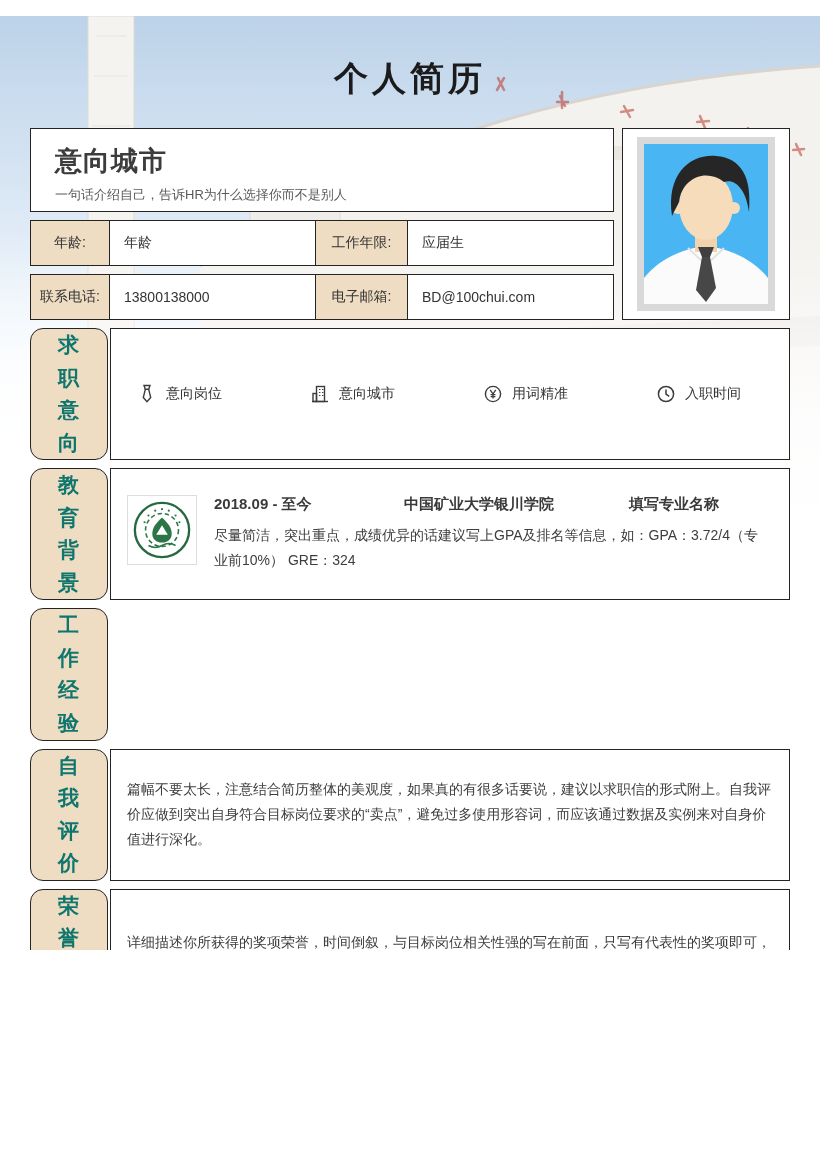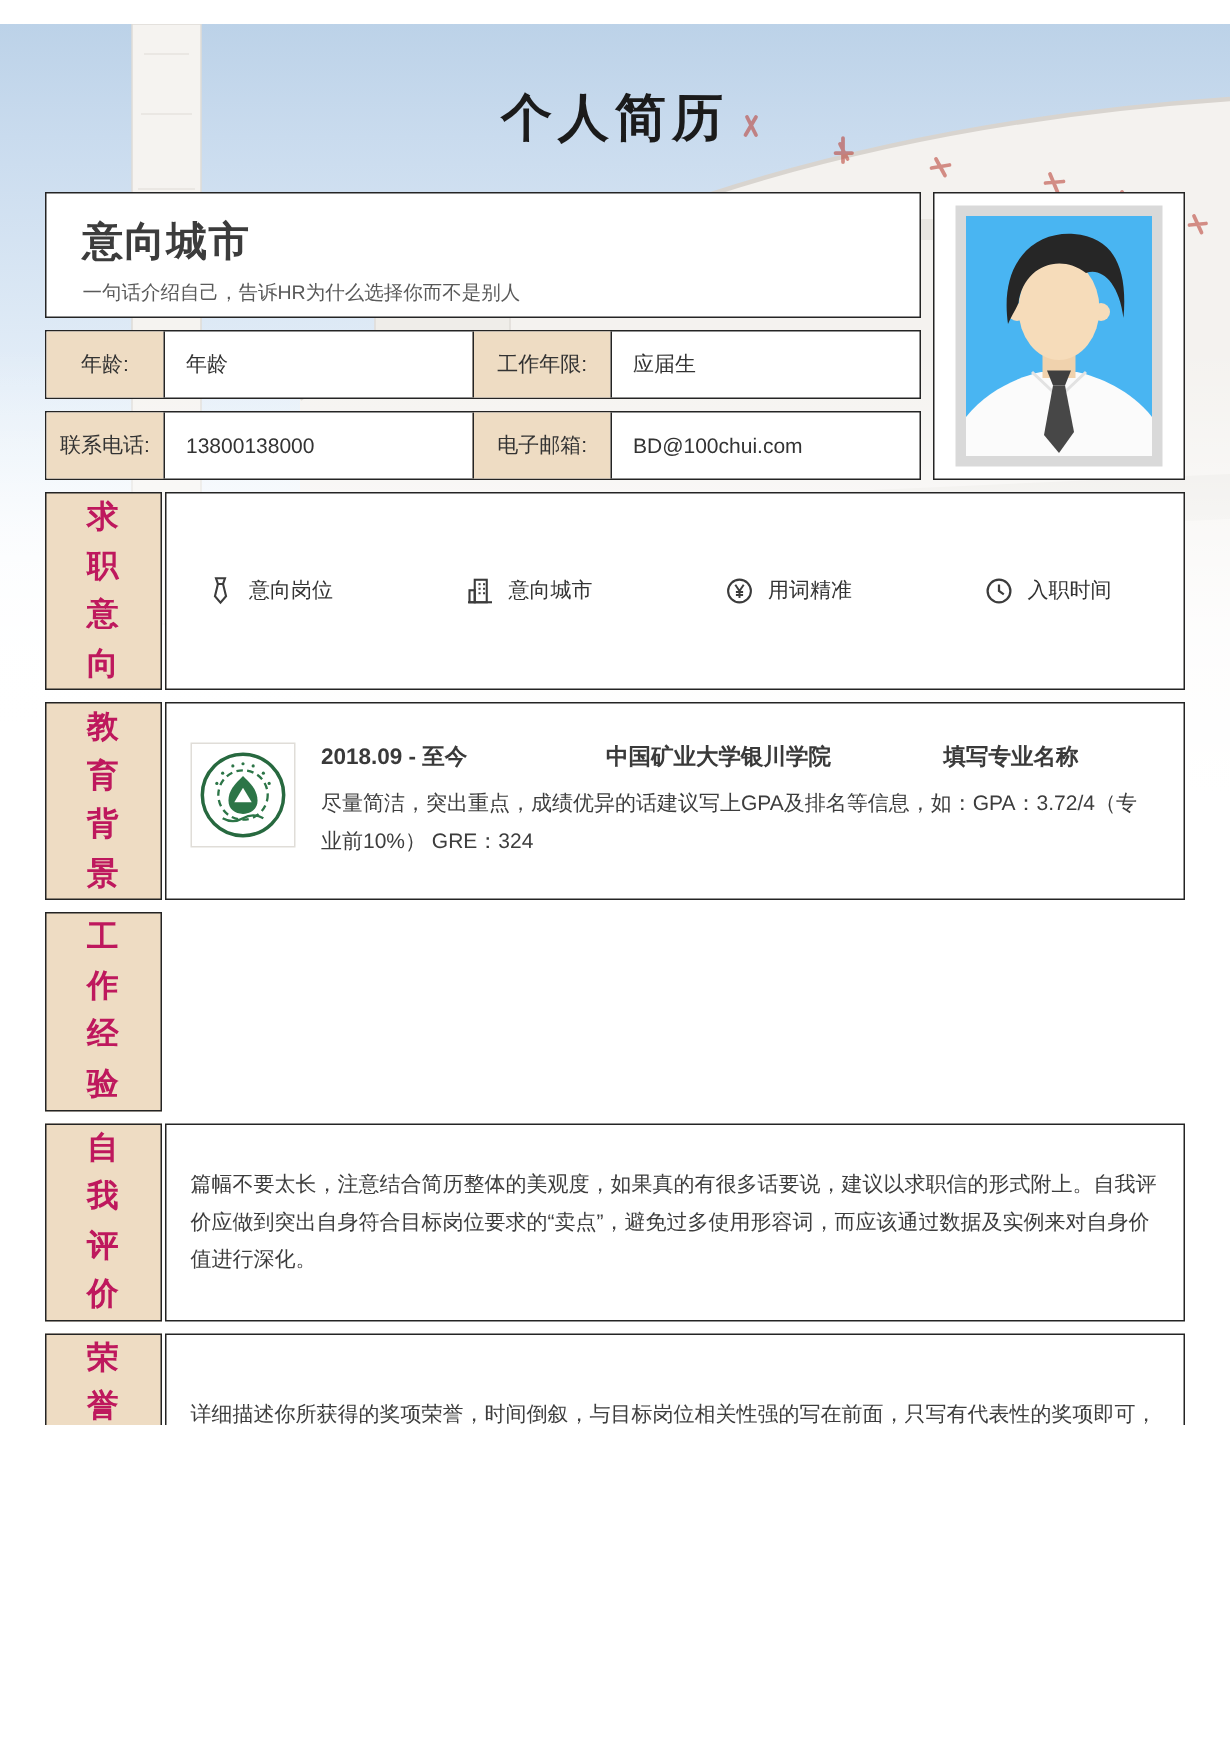--- a/index.html
+++ b/index.html
@@ -26,22 +26,22 @@
   .info-row > div { display:flex; align-items:center; font-size:14px; color:#333; }
   .info-row > div + div { border-left:1.5px solid #242424; }
   .ilabel { justify-content:center; }
   .ivalue { padding-left:14px; }
   .photo-cell { grid-column:2; grid-row:1/4; display:flex; align-items:center; justify-content:center; }
   .photo-frame { background:#d9d9d9; padding:7px; line-height:0; }
 
   
   .section { display:grid; grid-template-columns:78px 1fr; column-gap:2px; margin-top:8px; }
   .side { display:flex; align-items:center; justify-content:center; text-align:center;
-          font-size:21px; font-weight:bold; color:#be185d; line-height:1.55; letter-spacing:1px;
-          padding:0 17px; word-break:break-all; }
+          font-size:21px; font-weight:bold; color:#0f766e; line-height:1.55; letter-spacing:1px;
+          padding:0 17px; word-break:break-all;border-radius:13px; }
   .content { display:flex; flex-direction:column; justify-content:center; padding:12px 18px 12px 16px; }
   .c-jobint   { min-height:78px; }
   .c-edu      { min-height:115px; }
   .c-work     { min-height:119px; }
   .c-honors   { min-height:88px; }
   .c-selfeval { min-height:107px; }
   .c-skills   { min-height:92px; }
   .c-hobbies  { min-height:135px; }
 
   .desc { font-size:14px; color:#3d3d3d; line-height:1.8; }

